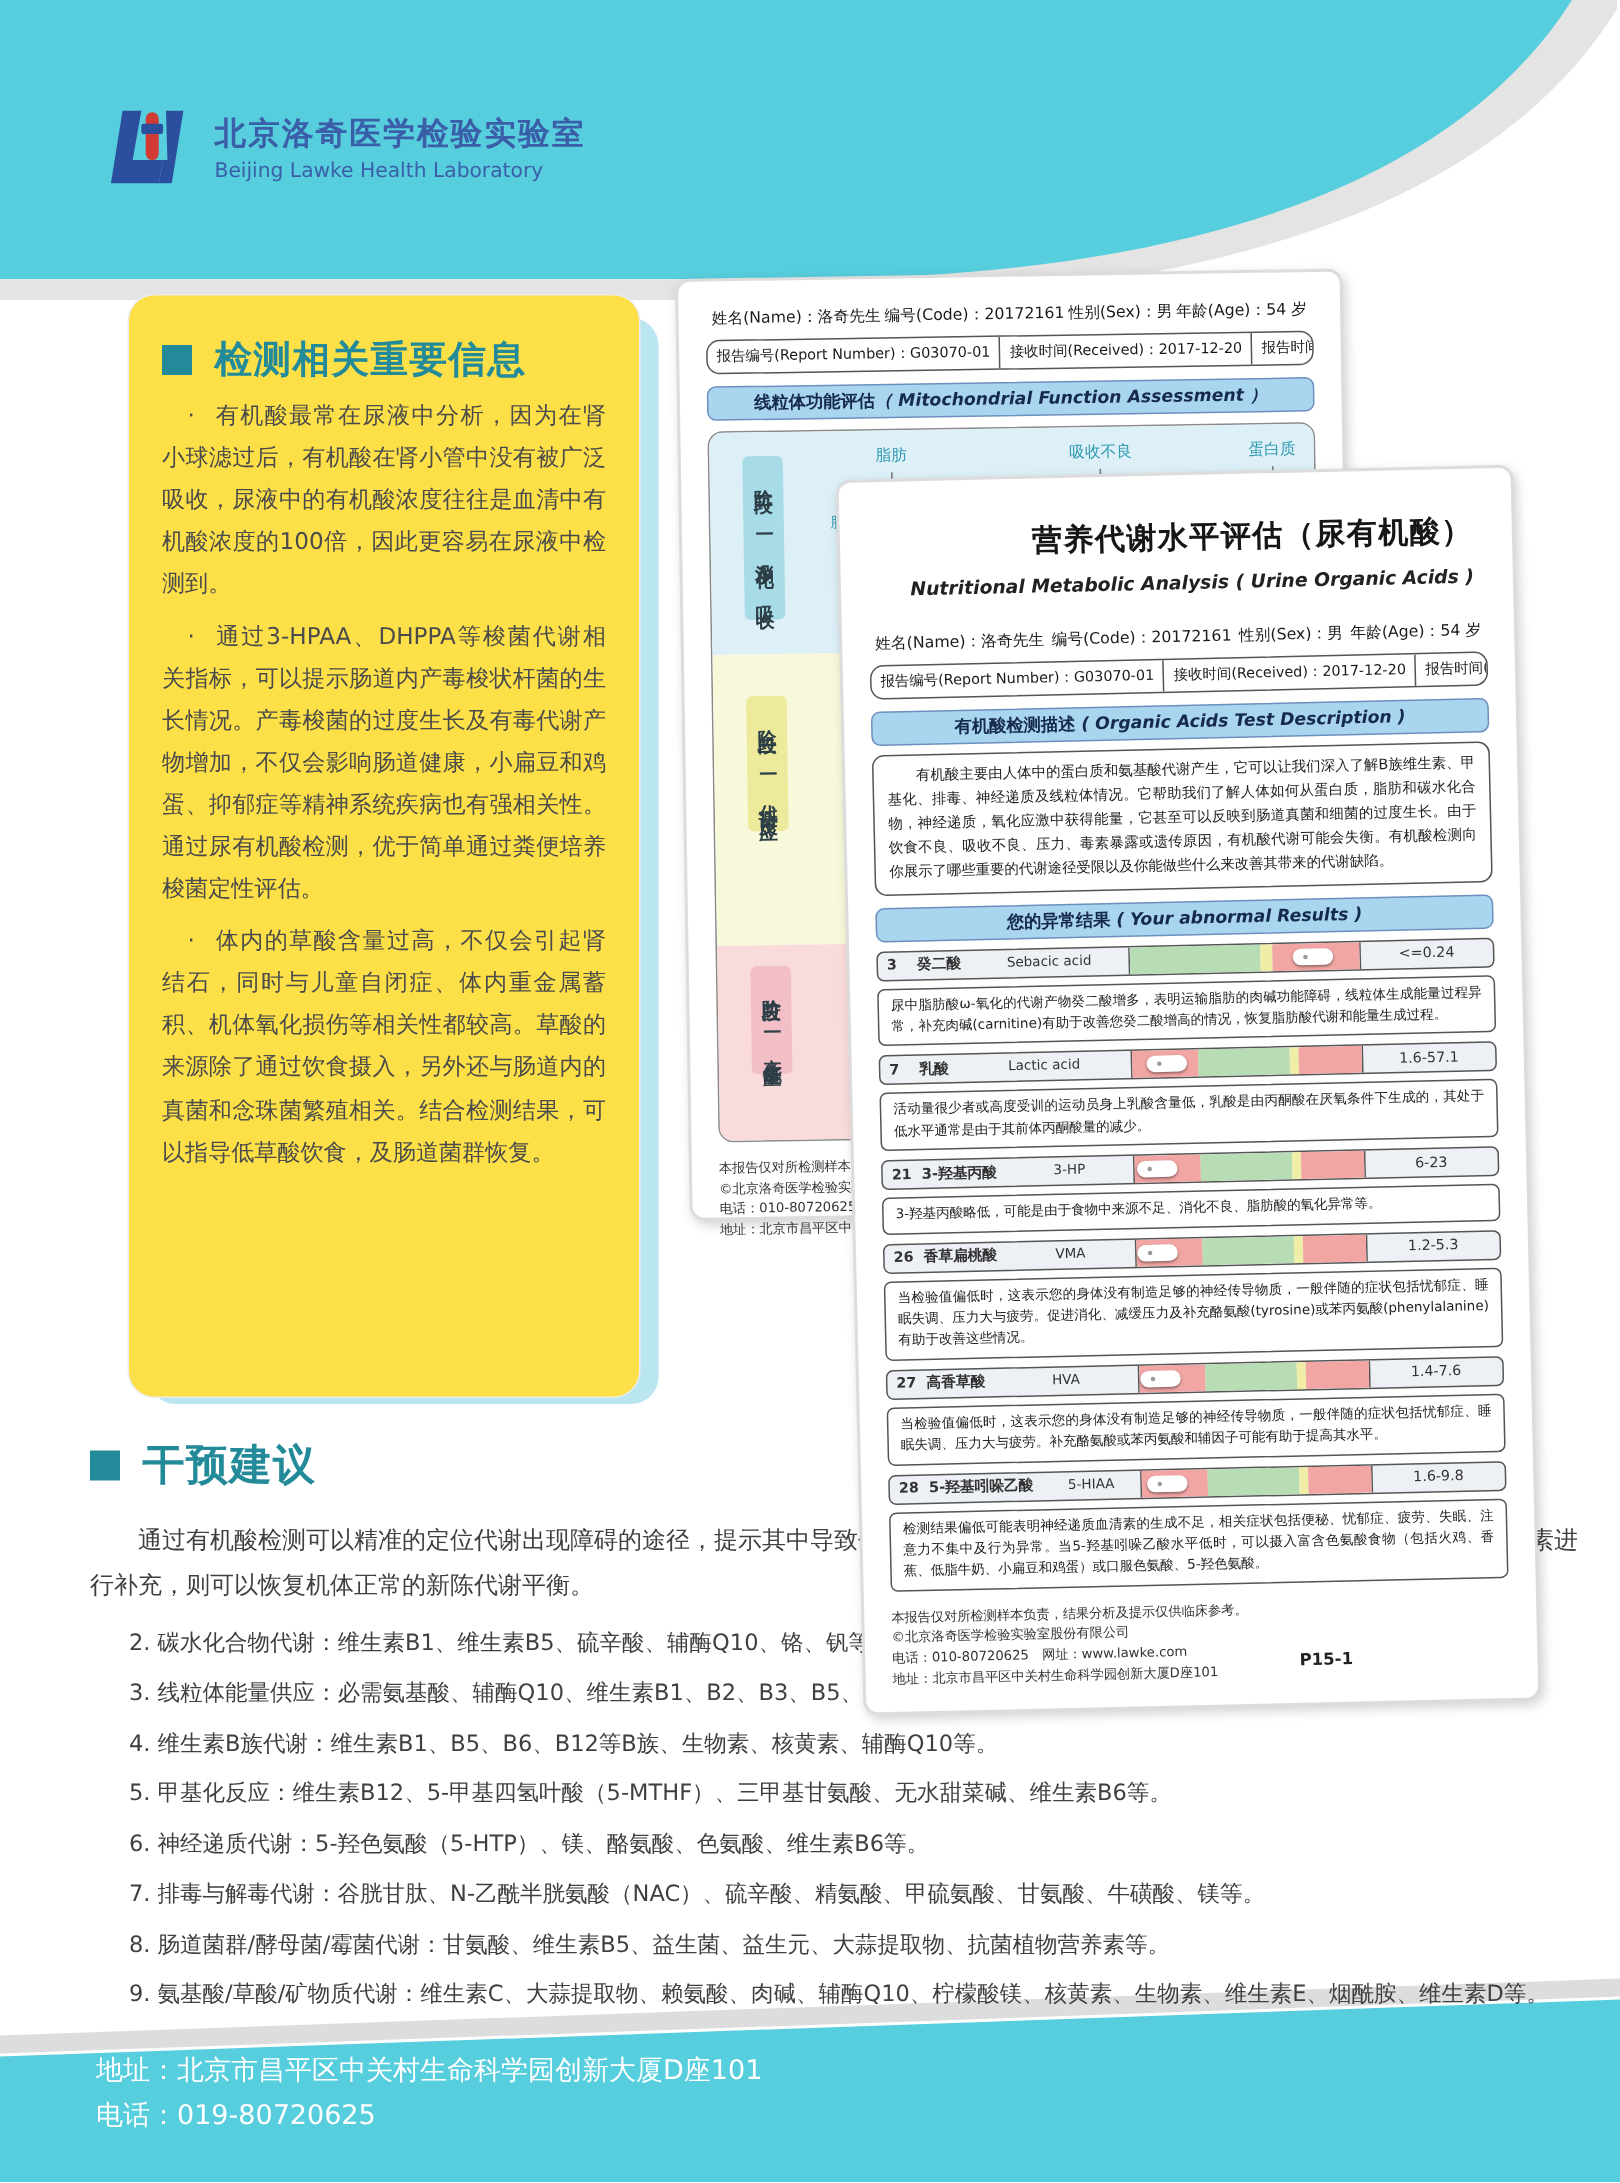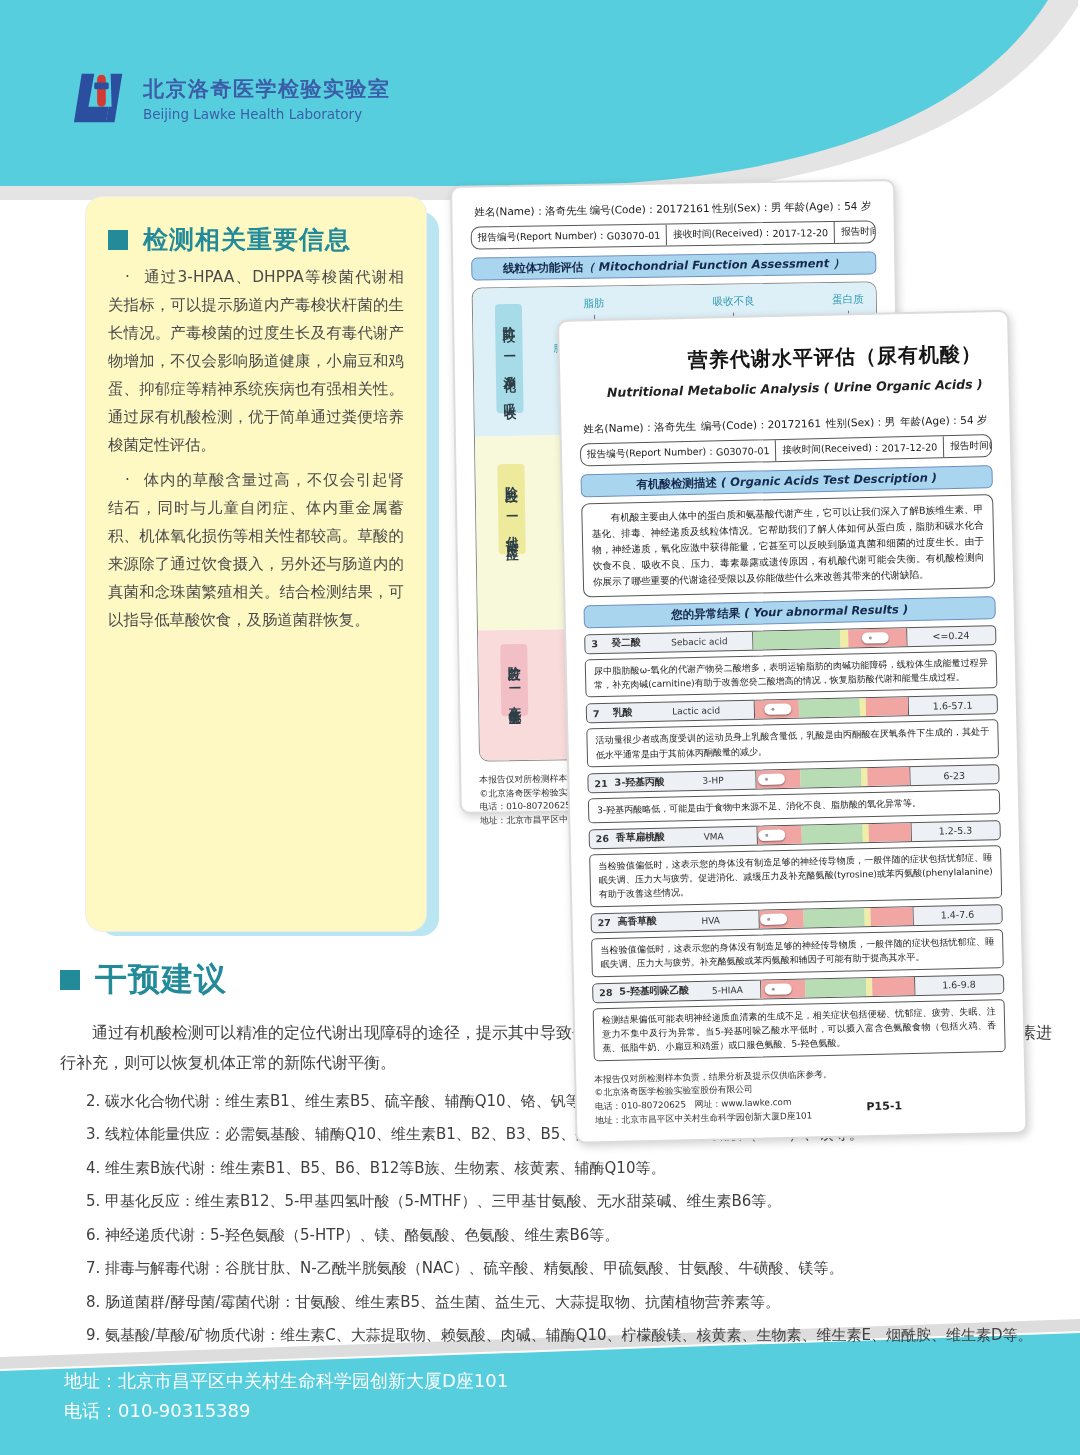--- a/index.html
+++ b/index.html
@@ -6,21 +6,21 @@
   .page{position:relative;width:1080px;height:1455px;overflow:hidden;background:#fff;
         font-family:"DejaVu Sans","Liberation Sans",sans-serif;color:#333;}
   svg.bgshape{position:absolute;left:0;z-index:0;}
   
   .brand{position:absolute;top:70px;left:72px;display:flex;align-items:center;gap:13px;z-index:3;}
   .brand-names{display:flex;flex-direction:column;}
   .brand-zh{font-size:21px;font-weight:bold;color:#3b5ea9;letter-spacing:1.5px;}
   .brand-en{font-size:13.5px;color:#3b5ea9;margin-top:3px;}
   
   .info-shadow{position:absolute;left:99px;top:212px;width:340px;height:724px;background:#b9e6f0;border-radius:18px;z-index:1;}
-  .info-card{position:absolute;left:85px;top:196px;width:342px;height:736px;background:#fef9c3;border-radius:18px;z-index:2;
+  .info-card{position:absolute;left:85px;top:196px;width:342px;height:736px;background:#fde047;border-radius:18px;z-index:2;
              padding:26px 22px;box-sizing:border-box;border:1px solid #ececec;}
   .sec-title{display:flex;align-items:center;gap:15px;}
   .sq{width:20px;height:20px;background:#238a9a;flex:0 0 auto;}
   .sec-title-text{font-size:25px;font-weight:bold;color:#238a9a;letter-spacing:1px;}
   .info-card p{font-size:15.4px;line-height:1.82;color:#4b4b4b;text-align:justify;margin:7px 0 0;text-indent:1.1em;}
   .info-card p::before{content:"·";margin-right:13px;}
   
   .card{position:absolute;background:#fff;border:2px solid #dcdcdc;border-radius:10px;
         box-shadow:2px 3px 8px rgba(0,0,0,.18);box-sizing:border-box;padding:14px 18px;}
   .back-card{left:450px;top:186px;width:445px;height:628px;transform:rotate(-0.9deg);transform-origin:top left;z-index:3;}
@@ -72,21 +72,21 @@
   .ren{flex:1;text-align:center;font-size:9px;white-space:nowrap;}
   .rc-bar{width:38%;border-left:1px solid #555;border-right:1px solid #555;position:relative;display:flex;}
   .rc-bar .seg{height:100%;}
   .marker{position:absolute;top:50%;transform:translate(-50%,-50%);width:27px;height:11px;background:#fff;border-radius:6px;
           box-shadow:0 1px 2px rgba(0,0,0,.45);}
   .marker::after{content:"";position:absolute;left:7px;top:4px;width:3px;height:3px;border-radius:50%;background:#999;}
   .rc-range{width:22%;display:flex;align-items:center;justify-content:center;font-size:9.5px;}
   .rdesc{border:1.3px solid #555;border-radius:5px;margin:5px 0 0;padding:4px 8px;font-size:9px;line-height:1.6;color:#222;text-align:justify;}
   
   .interv{position:absolute;left:60px;top:958px;width:1000px;z-index:2;}
-  .interv .sec-title-text{font-size:32px;}
+  .interv .sec-title-text{font-size:28px;}
   .interv-intro{font-size:16px;color:#3f3f3f;line-height:1.85;text-indent:2em;margin:16px 0 0;}
   .interv-items p{font-size:15px;color:#3f3f3f;margin:14.5px 0 0;padding-left:26px;}
   
   .pfoot-text{position:absolute;left:64px;top:1366px;z-index:2;color:#fff;font-size:18px;line-height:1.65;}
   .pfoot-text p{margin:0;}
 </style>
 </head>
 <body>
 
 <div class="page">
@@ -115,20 +115,21 @@
   </header>
 
   <div class="info-shadow"></div>
   <aside class="info-card">
     <div class="sec-title">
       <span class="sq"></span>
       <span class="sec-title-text">检测相关重要信息</span>
     </div>
     <div>
 
+    <p>有机酸最常在尿液中分析，因为在肾小球滤过后，有机酸在肾小管中没有被广泛吸收，尿液中的有机酸浓度往往是血清中有机酸浓度的100倍，因此更容易在尿液中检测到。</p>
         <p>通过3-HPAA、DHPPA等梭菌代谢相关指标，可以提示肠道内产毒梭状杆菌的生长情况。产毒梭菌的过度生长及有毒代谢产物增加，不仅会影响肠道健康，小扁豆和鸡蛋、抑郁症等精神系统疾病也有强相关性。通过尿有机酸检测，优于简单通过粪便培养梭菌定性评估。</p>
         <p>体内的草酸含量过高，不仅会引起肾结石，同时与儿童自闭症、体内重金属蓄积、机体氧化损伤等相关性都较高。草酸的来源除了通过饮食摄入，另外还与肠道内的真菌和念珠菌繁殖相关。结合检测结果，可以指导低草酸饮食，及肠道菌群恢复。</p>
       </div>
   </aside>
 
   <section class="card back-card">
     <div class="prow">
       <span><span>姓名(Name)：</span><span>洛奇先生</span></span>
       <span><span>编号(Code)：</span><span>20172161</span></span>
       <span><span>性别(Sex)：</span><span>男</span></span>
@@ -367,16 +368,16 @@
         <p>5. 甲基化反应：维生素B12、5-甲基四氢叶酸（5-MTHF）、三甲基甘氨酸、无水甜菜碱、维生素B6等。</p>
         <p>6. 神经递质代谢：5-羟色氨酸（5-HTP）、镁、酪氨酸、色氨酸、维生素B6等。</p>
         <p>7. 排毒与解毒代谢：谷胱甘肽、N-乙酰半胱氨酸（NAC）、硫辛酸、精氨酸、甲硫氨酸、甘氨酸、牛磺酸、镁等。</p>
         <p>8. 肠道菌群/酵母菌/霉菌代谢：甘氨酸、维生素B5、益生菌、益生元、大蒜提取物、抗菌植物营养素等。</p>
         <p>9. 氨基酸/草酸/矿物质代谢：维生素C、大蒜提取物、赖氨酸、肉碱、辅酶Q10、柠檬酸镁、核黄素、生物素、维生素E、烟酰胺、维生素D等。</p>
       </div>
   </section>
 
   <footer class="pfoot-text">
     <p>地址：北京市昌平区中关村生命科学园创新大厦D座101</p>
-    <p>电话：010-90315389</p>
+    <p>电话：019-80720625</p>
   </footer>
 
 </div>
 
 </body></html>

